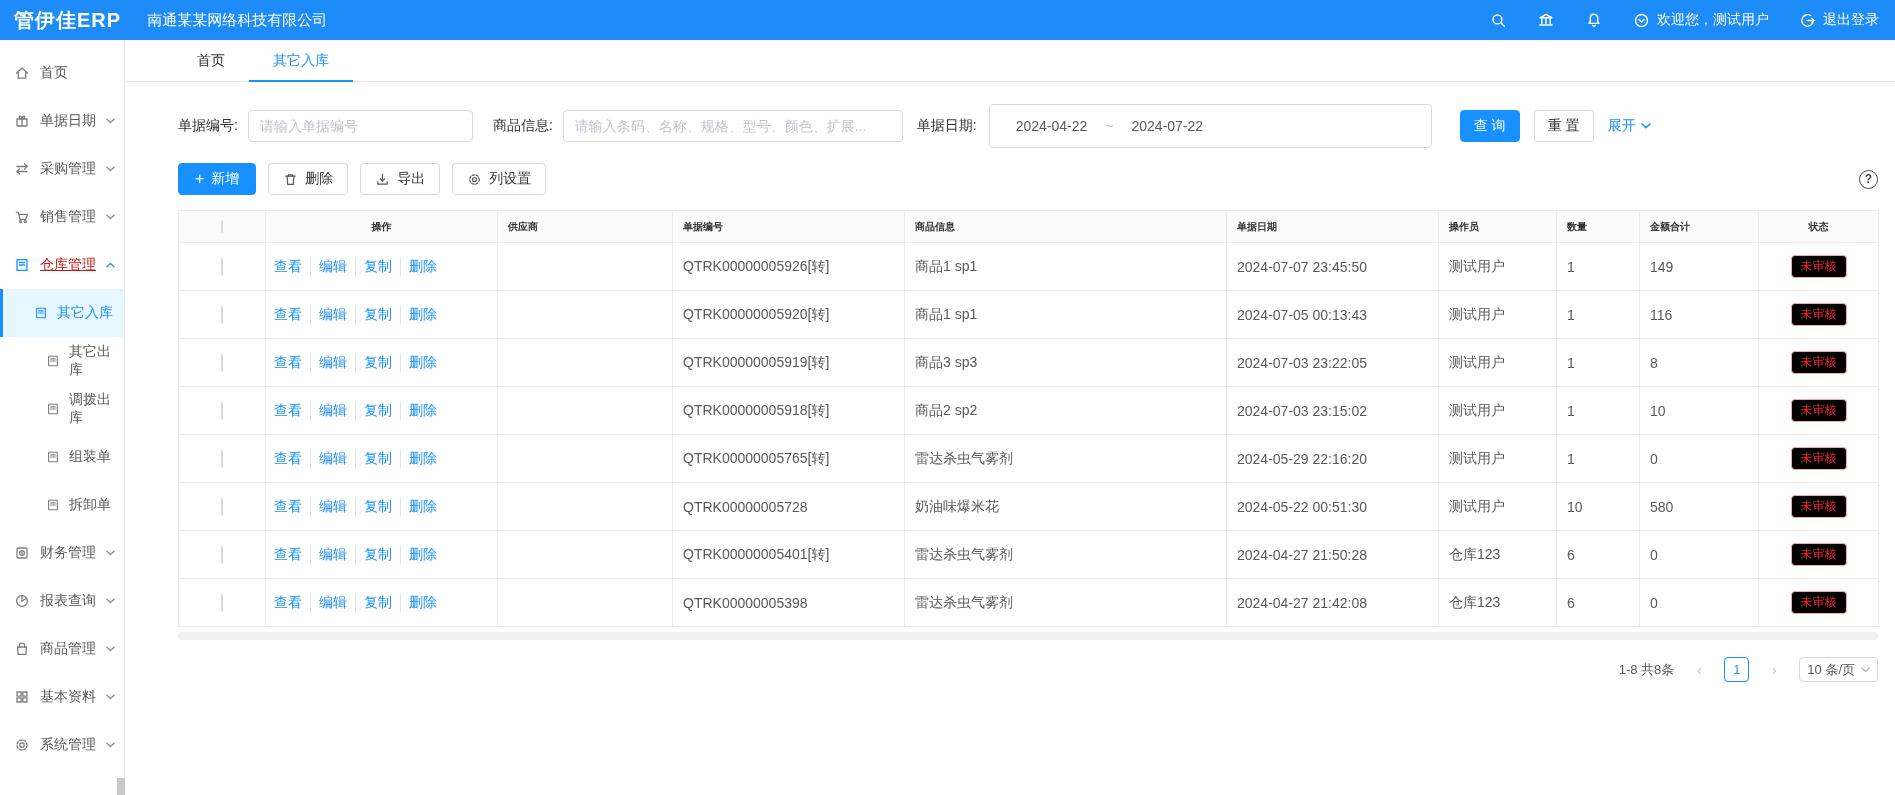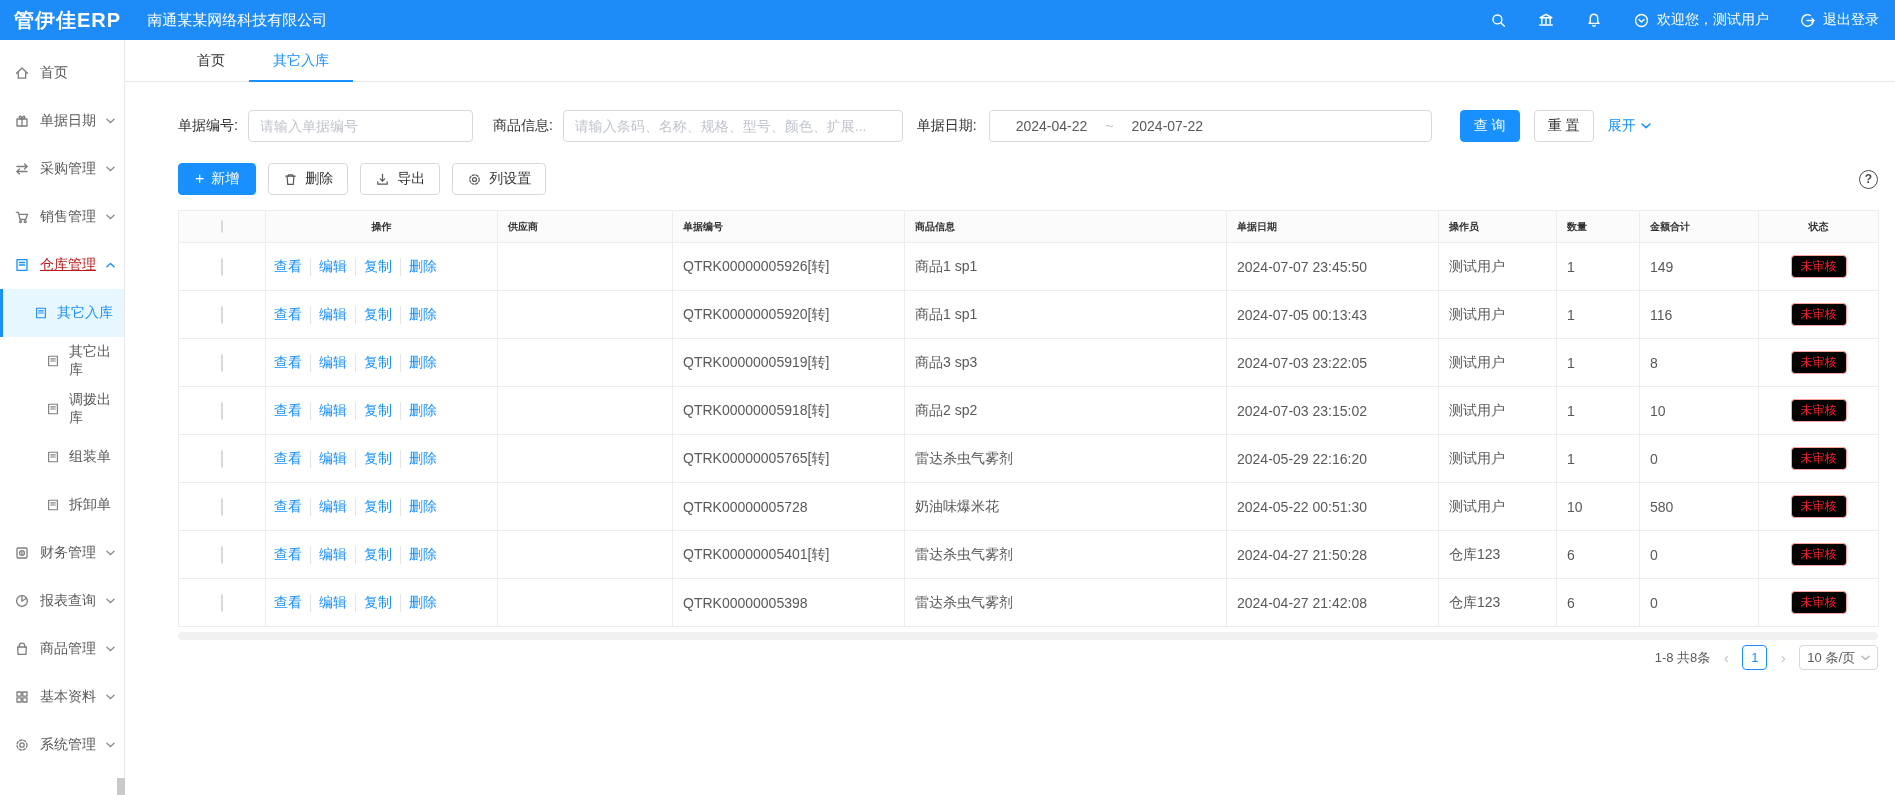--- a/index.html
+++ b/index.html
@@ -43,21 +43,21 @@
 
   .filter-row { margin-top:28px; display:flex; align-items:center; height:32px; white-space:nowrap; }
   .f-label { color:#333; }
   .f-input { height:32px; border:1px solid #d9d9d9; border-radius:4px; padding:0 11px; font-size:14px;
     color:#6d28d9; outline:none; font-family:inherit; }
   .f-input::placeholder { color:#c0c4cc; }
   .inp-order { width:225px; margin-left:10px; }
   .lab-product { margin-left:20px; }
   .inp-product { width:340px; margin-left:10px; }
   .lab-date { margin-left:14px; }
-  .date-box { margin-left:12px; width:443px; height:32px; border:1px solid #d9d9d9; border-radius:4px;
+  .date-box { margin-left:12px; width:443px; height:44px; border:1px solid #d9d9d9; border-radius:4px;
     display:flex; align-items:center; padding-left:26px; gap:18px; color:#595959; cursor:pointer; }
   .btn { height:32px; border-radius:4px; border:1px solid #d9d9d9; background:#fff; color:#333;
     font-size:14px; display:inline-flex; align-items:center; justify-content:center; cursor:pointer; font-family:inherit; }
   .btn-primary { background:#1890ff; border-color:#1890ff; color:#fff; }
   .btn-search { width:60px; margin-left:28px; }
   .btn-reset { width:60px; margin-left:14px; }
   .expand-link { margin-left:14px; color:#1890ff; display:flex; align-items:center; gap:5px; cursor:pointer; }
 
   .toolbar-row { margin-top:21px; height:32px; display:flex; align-items:center; gap:12px; }
   .btn-tool { padding:0 14px; gap:7px; }
@@ -76,21 +76,21 @@
   .cb { width:16px; height:16px; border:1px solid #d9d9d9; border-radius:2px; background:#fff; margin:0 auto; cursor:pointer; }
   .actions { display:flex; align-items:center; }
   .act-link { color:#1890ff; cursor:pointer; padding:0 8px; }
   .act-link + .act-link { border-left:1px solid #e4e4e4; }
   .badge-red { display:inline-block; padding:3px 9px; font-size:12px; color:#f5222d; background:#000000;
     border:1px solid #ffa39e; border-radius:4px; line-height:1.3; }
 
   .scroll-track { width:1700px; height:8px; background:#f1f1f1; border-radius:4px; margin-top:5px; }
 
   
-  .pagination { margin-top:5px; display:flex; justify-content:flex-end; align-items:center; gap:9px;
+  .pagination { margin-top:17px; display:flex; justify-content:flex-end; align-items:center; gap:18px;
     font-size:13px; color:#595959; }
   .pg-arrow { color:#bfbfbf; font-size:14px; cursor:pointer; width:14px; text-align:center; }
   .pg-num { min-width:25px; height:25px; border:1px solid #1890ff; color:#1890ff; border-radius:4px;
     display:flex; align-items:center; justify-content:center; cursor:pointer; background:#fff; }
   .pg-size { height:25px; border:1px solid #d9d9d9; border-radius:4px; padding:0 7px; display:flex;
     align-items:center; gap:6px; cursor:pointer; color:#595959; background:#fff; }
   .pg-size .chev { color:#b6b6b6; }
 
   svg.icon { stroke:currentColor; fill:none; stroke-width:1.3; stroke-linecap:round; stroke-linejoin:round; }
   svg.chev { stroke:currentColor; fill:none; stroke-width:1.5; stroke-linecap:round; stroke-linejoin:round; }

